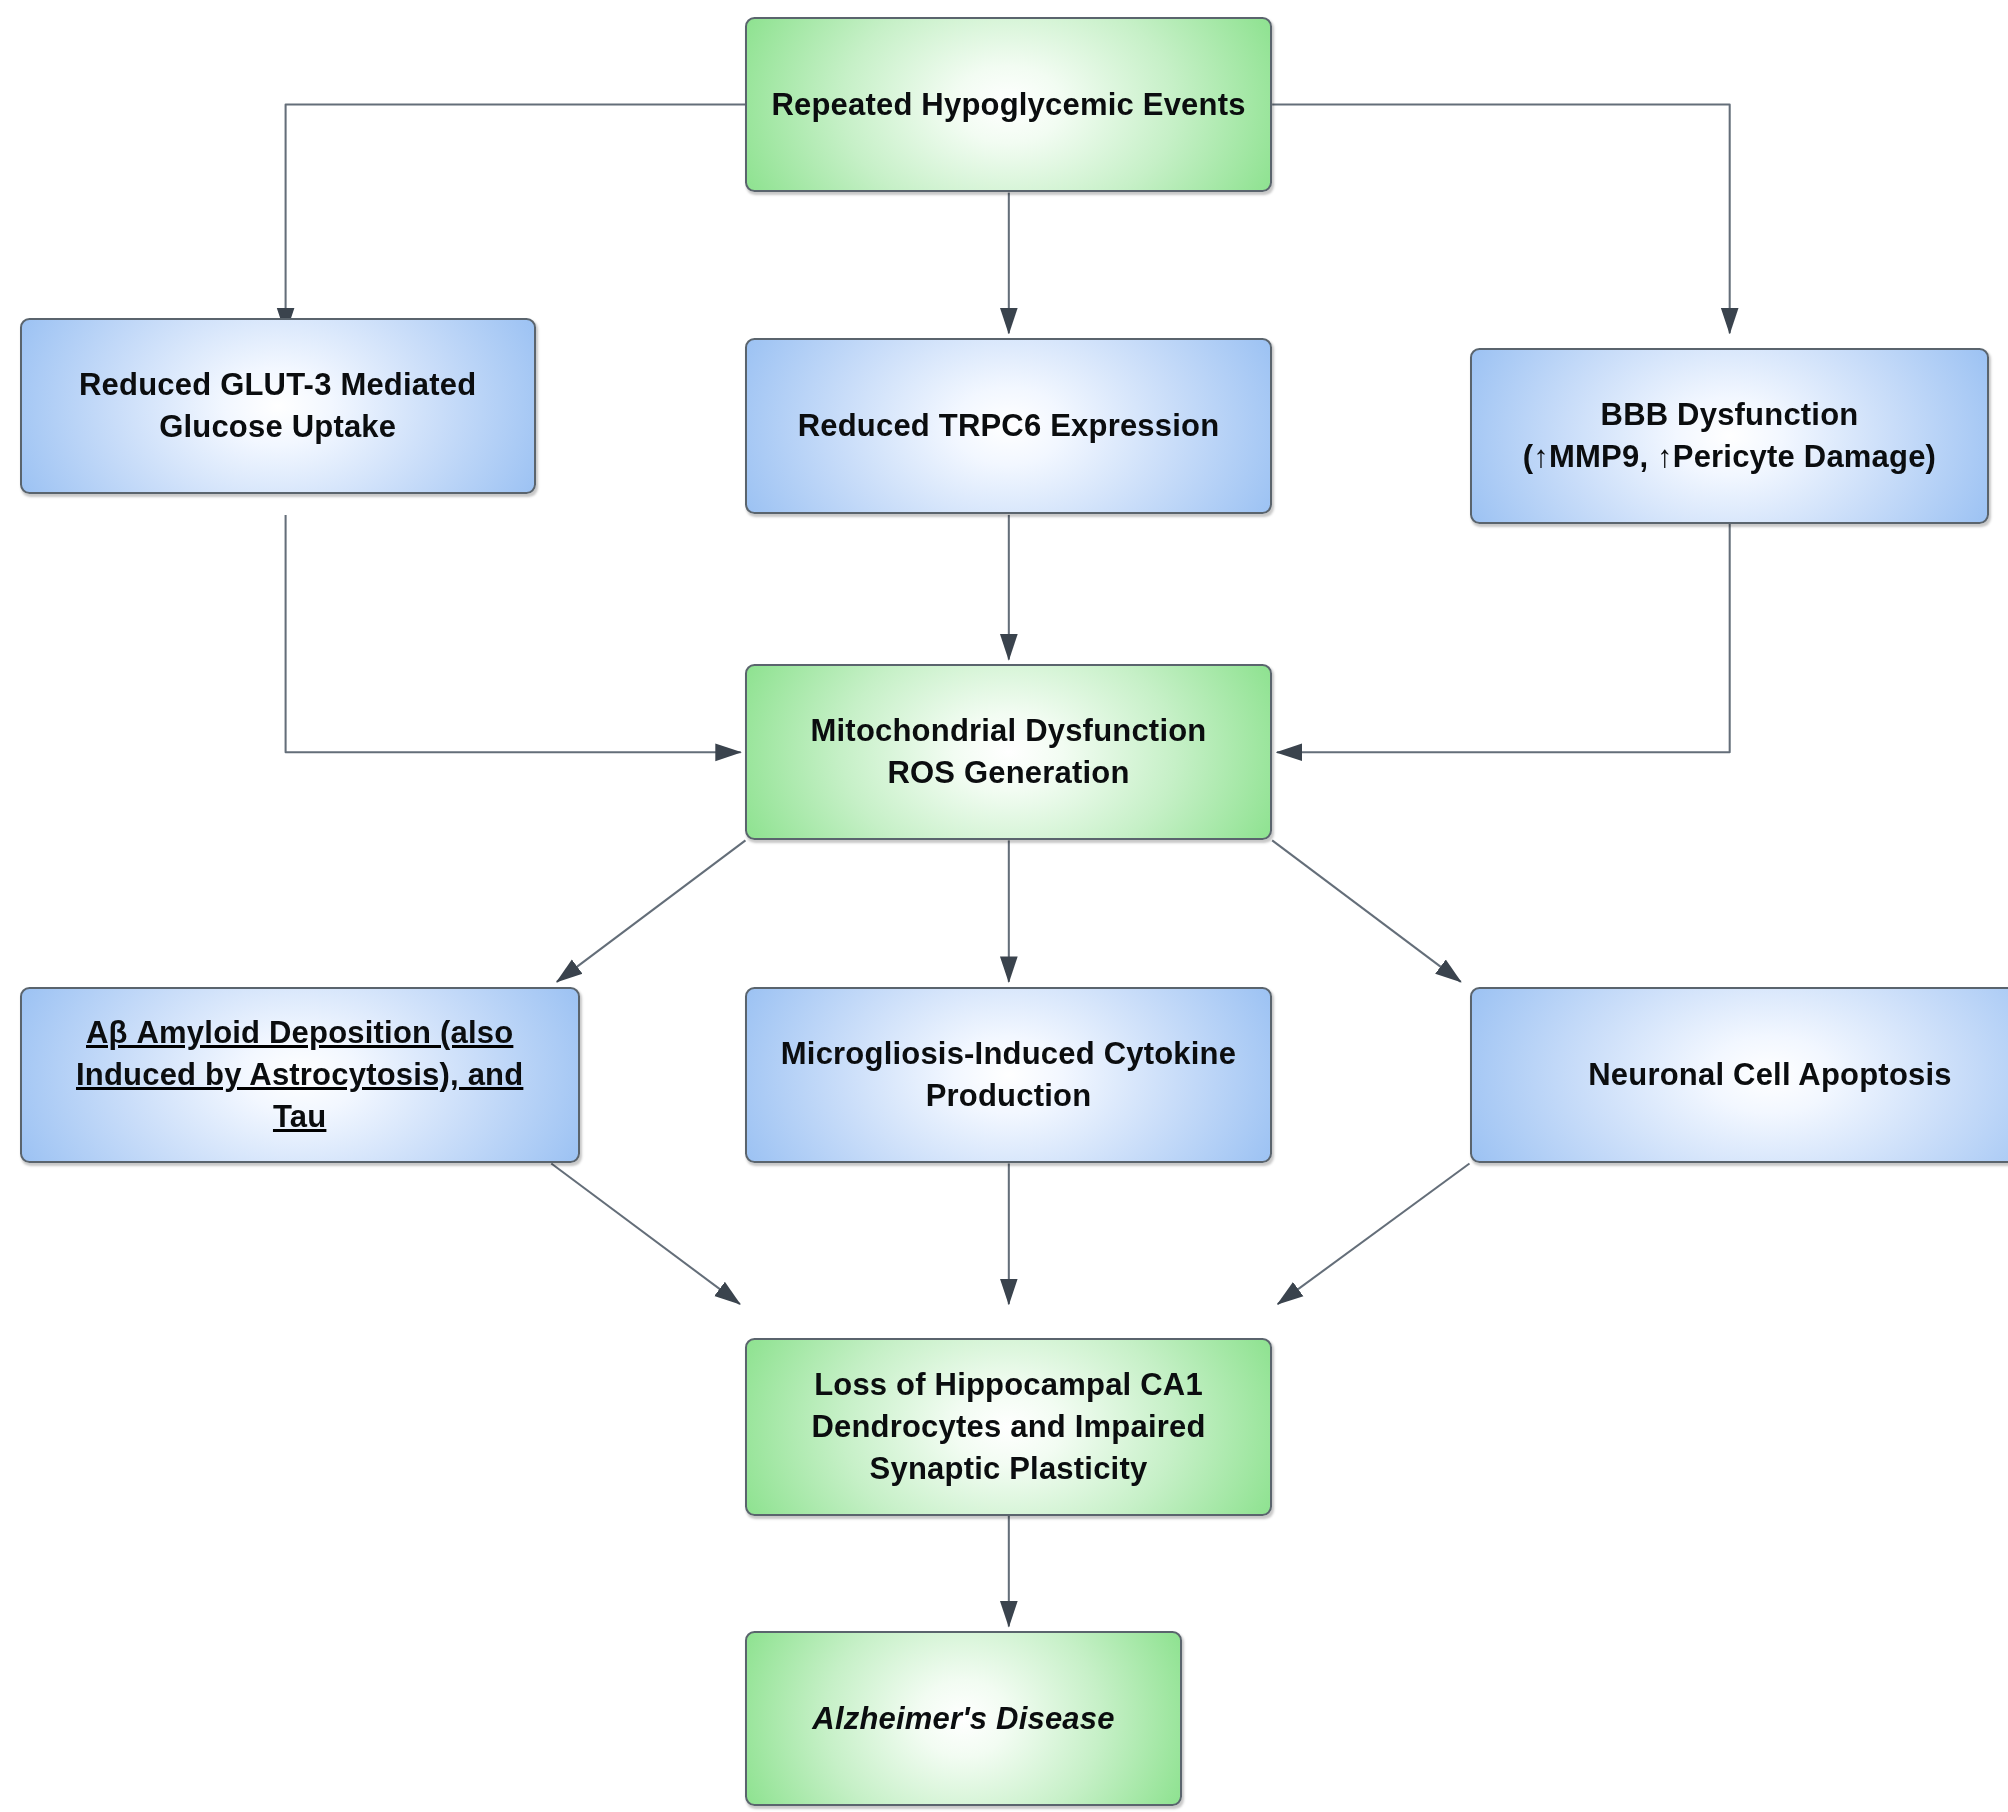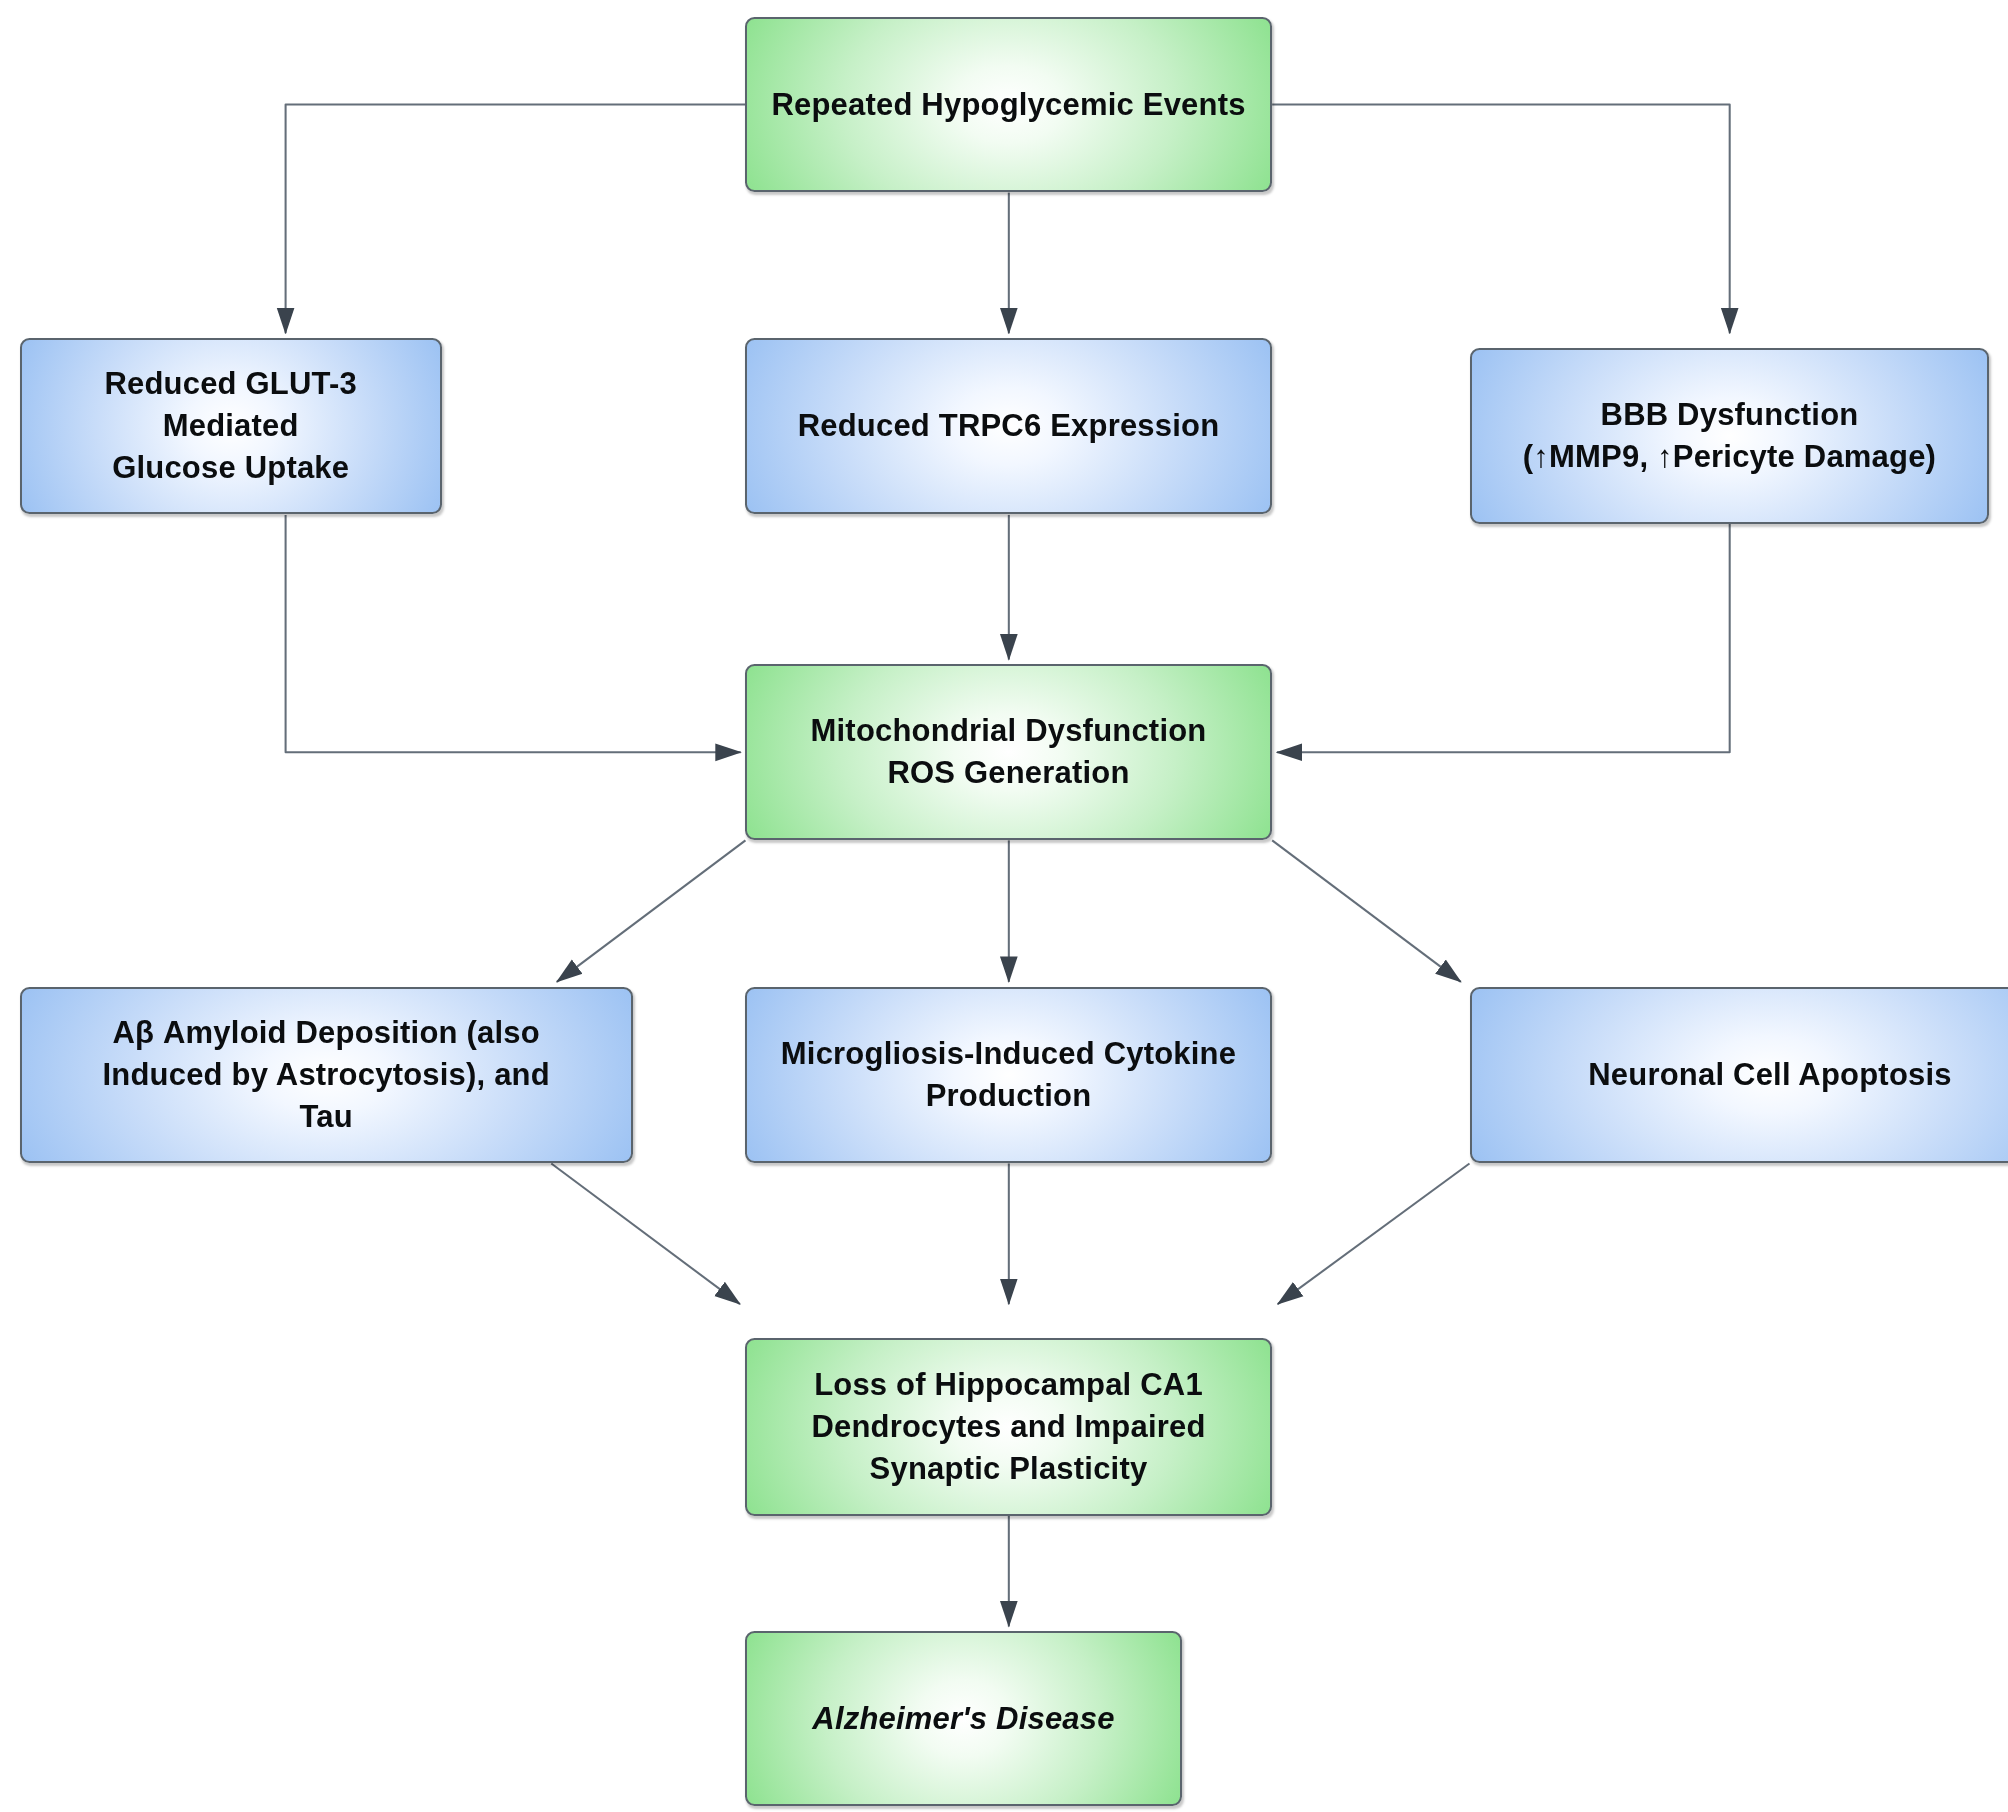--- a/index.html
+++ b/index.html
@@ -45,25 +45,25 @@
   .node.green {
     background: radial-gradient(ellipse 58% 125% at 50% 50%,
       #ffffff 0%, #f2fcf2 18%, #c6f0c7 55%, #8ee290 95%);
   }
   .node.blue {
     background: radial-gradient(ellipse 58% 125% at 50% 50%,
       #ffffff 0%, #f2f7ff 18%, #c9ddf9 55%, #9cc2f3 95%);
   }
   
   #node-hypoglycemia { left: 745px;  top: 17.3px;   width: 527px; height: 175px; }
-  #node-glut3        { left: 19.7px;   top: 338px;  width: 422px; height: 176px; }
+  #node-glut3        { left: 19.7px;   top: 318px;  width: 516px; height: 176px; }
   #node-trpc6        { left: 745px;  top: 338px;  width: 527px; height: 176px; }
   #node-bbb          { left: 1470px; top: 338px;  width: 519px; height: 176px; margin-top: 10px; }
   #node-mito         { left: 745px;  top: 664px;  width: 527px; height: 176px; align-items: center; }
-  #node-abeta        { left: 19.7px;   top: 987px; width: 613px; height: 176px; }
+  #node-abeta        { left: 19.7px;   top: 987px; width: 560px; height: 176px; text-decoration: underline; }
   #node-micro        { left: 745px;  top: 987px; width: 527px; height: 176px; }
   #node-neuro        { left: 1470px; top: 987px; width: 600px; height: 176px; }
   #node-loss         { left: 745px;  top: 1309px; width: 527px; height: 178px; margin-top: 29px; }
   #node-alz          { left: 745px;  top: 1631px; width: 437px; height: 175px; font-style: italic; }
 </style>
 </head>
 <body>
 
 <div id="canvas">
 

